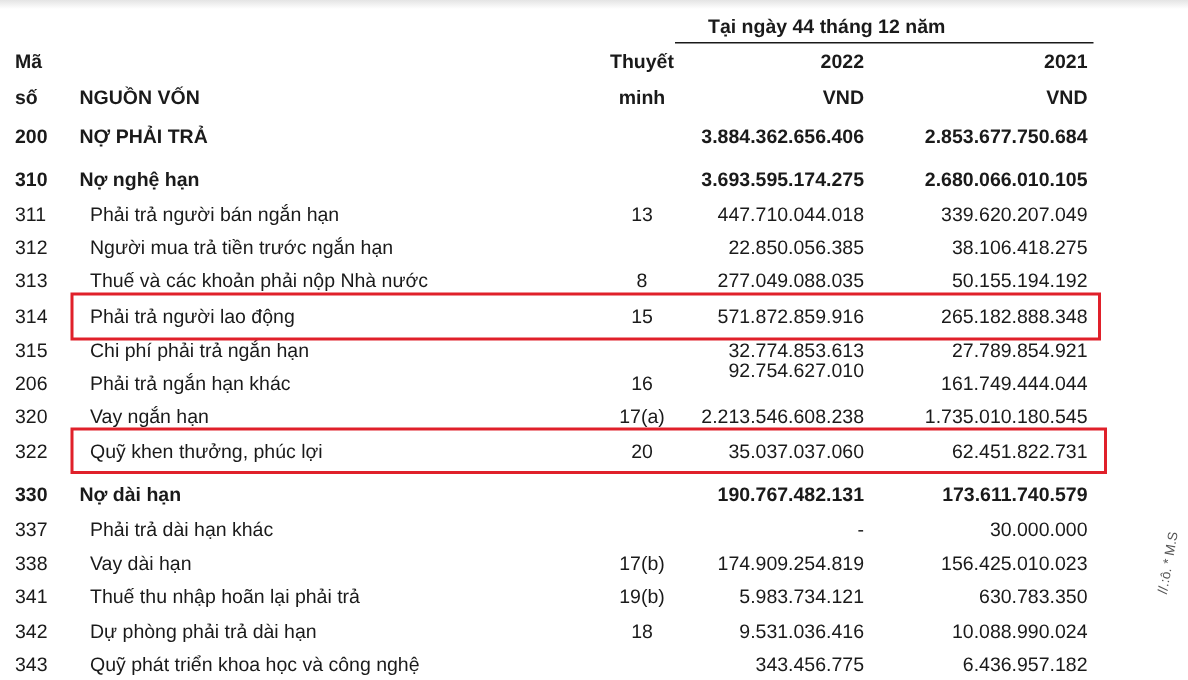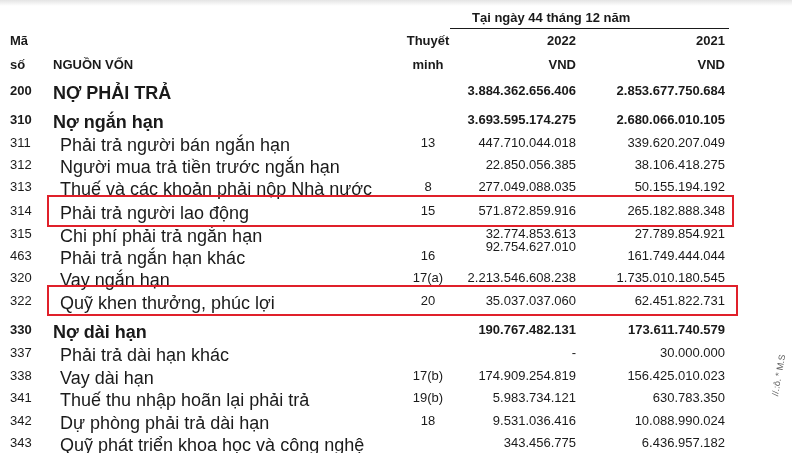--- a/index.html
+++ b/index.html
@@ -17,21 +17,21 @@
   }
   .top-shade {
     position: absolute;
     left: 0; top: 0;
     width: 792px; height: 6px;
     background: linear-gradient(#e4e4e4, #ffffff);
   }
   .abs { position: absolute; white-space: nowrap; }
   .hdr { font-size: 13px; font-weight: bold; }
   .code { left: 10px; font-size: 13px; }
-  .label { font-size: 18px; }
+  .label { font-size: 13px; }
   .label.section { left: 53px; font-weight: bold; }
   .label.item { left: 60px; }
   .note { font-size: 13px; width: 70px; text-align: center; left: 393px; }
   .v2022 { font-size: 13px; width: 170px; text-align: right; left: 406px; }
   .v2021 { font-size: 13px; width: 170px; text-align: right; left: 555px; }
   .bold { font-weight: bold; }
   .underline {
     position: absolute;
     left: 450px; top: 28px;
     width: 279px; height: 1px;
@@ -75,21 +75,21 @@
 
   <div>
     <div class="abs code bold" style="top:83px;">200</div>
     <div class="abs label section" style="top:83px;">NỢ PHẢI TRẢ</div>
     <div class="abs v2022 bold" style="top:83px;">3.884.362.656.406</div>
     <div class="abs v2021 bold" style="top:83px;">2.853.677.750.684</div>
   </div>
 
   <div>
     <div class="abs code bold" style="top:112px;">310</div>
-    <div class="abs label section" style="top:112px;">Nợ ngắn hạn</div>
+    <div class="abs label section" style="top:112px;">Nợ nghệ hạn</div>
     <div class="abs v2022 bold" style="top:112px;">3.693.595.174.275</div>
     <div class="abs v2021 bold" style="top:112px;">2.680.066.010.105</div>
   </div>
 
   <div>
     <div class="abs code" style="top:135px;">311</div>
     <div class="abs label item" style="top:135px;">Phải trả người bán ngắn hạn</div>
     <div class="abs note" style="top:135px;">13</div>
     <div class="abs v2022" style="top:135px;">447.710.044.018</div>
     <div class="abs v2021" style="top:135px;">339.620.207.049</div>
@@ -119,21 +119,21 @@
   </div>
 
   <div>
     <div class="abs code" style="top:226px;">315</div>
     <div class="abs label item" style="top:226px;">Chi phí phải trả ngắn hạn</div>
     <div class="abs v2022" style="top:226px;">32.774.853.613</div>
     <div class="abs v2021" style="top:226px;">27.789.854.921</div>
   </div>
 
   <div>
-    <div class="abs code" style="top:248px;">463</div>
+    <div class="abs code" style="top:248px;">206</div>
     <div class="abs label item" style="top:248px;">Phải trả ngắn hạn khác</div>
     <div class="abs note" style="top:248px;">16</div>
     <div class="abs v2022" style="top:239px;">92.754.627.010</div>
     <div class="abs v2021" style="top:248px;">161.749.444.044</div>
   </div>
 
   <div>
     <div class="abs code" style="top:270px;">320</div>
     <div class="abs label item" style="top:270px;">Vay ngắn hạn</div>
     <div class="abs note" style="top:270px;">17(a)</div>

